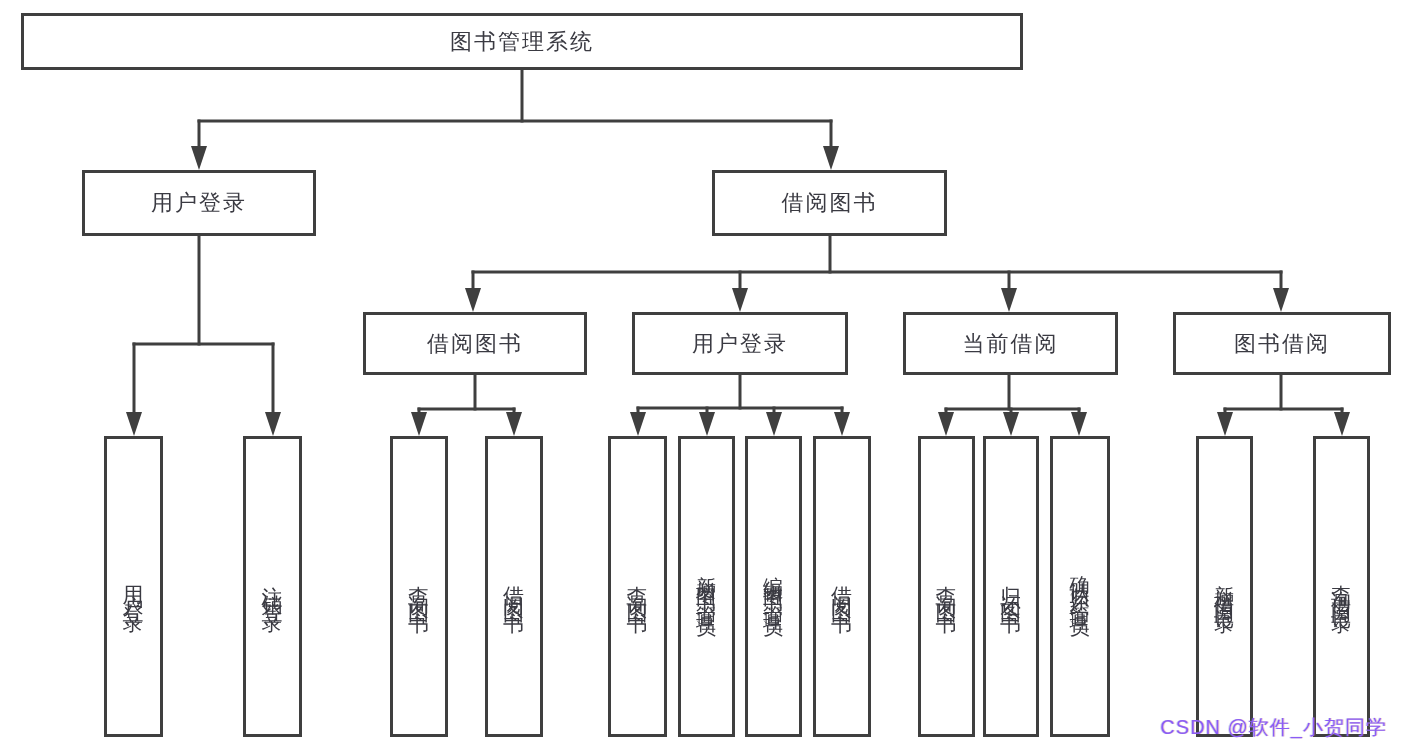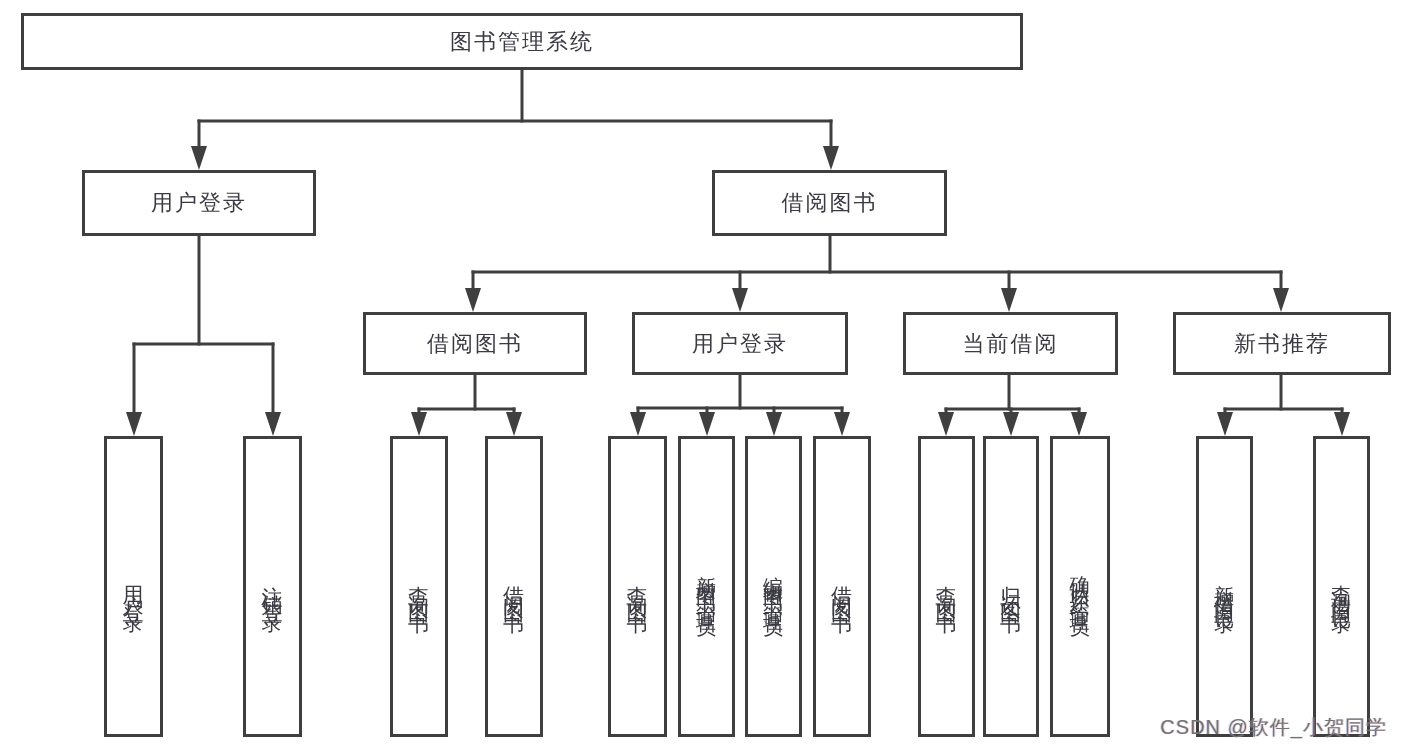--- a/index.html
+++ b/index.html
@@ -50,21 +50,21 @@
   }
   .node-v.long .vtext {
     letter-spacing: 6px;
     font-size: 20px;
   }
   .watermark {
     position: absolute;
     right: 14px;
     bottom: 6px;
     font-size: 20px;
-    color: #737373;
+    color: #8b5cf6;
     letter-spacing: 1px;
     white-space: nowrap;
     text-shadow: 1px 0 0 rgba(216,120,120,0.35), -1px 0 0 rgba(120,140,216,0.35);
     margin-top: 6px;
   }
 </style>
 </head>
 <body>
 
 <div class="canvas">
@@ -152,21 +152,21 @@
   <div class="node node-h" style="left:363px; top:312px; width:224px; height:63px;">
     <span>借阅图书</span>
   </div>
   <div class="node node-h" style="left:632px; top:312px; width:216px; height:63px;">
     <span>用户登录</span>
   </div>
   <div class="node node-h" style="left:903px; top:312px; width:215px; height:63px;text-align:center;">
     <span>当前借阅</span>
   </div>
   <div class="node node-h" style="left:1173px; top:312px; width:218px; height:63px;">
-    <span>新书推荐</span>
+    <span>图书借阅</span>
   </div>
 
   <div class="node node-v" style="left:104px; top:436px; width:59px; height:301px;">
     <span class="vtext">用户登录</span>
   </div>
   <div class="node node-v" style="left:243px; top:436px; width:59px; height:301px;">
     <span class="vtext">注销登录</span>
   </div>
 
   <div class="node node-v" style="left:390px; top:436px; width:58px; height:301px;">

